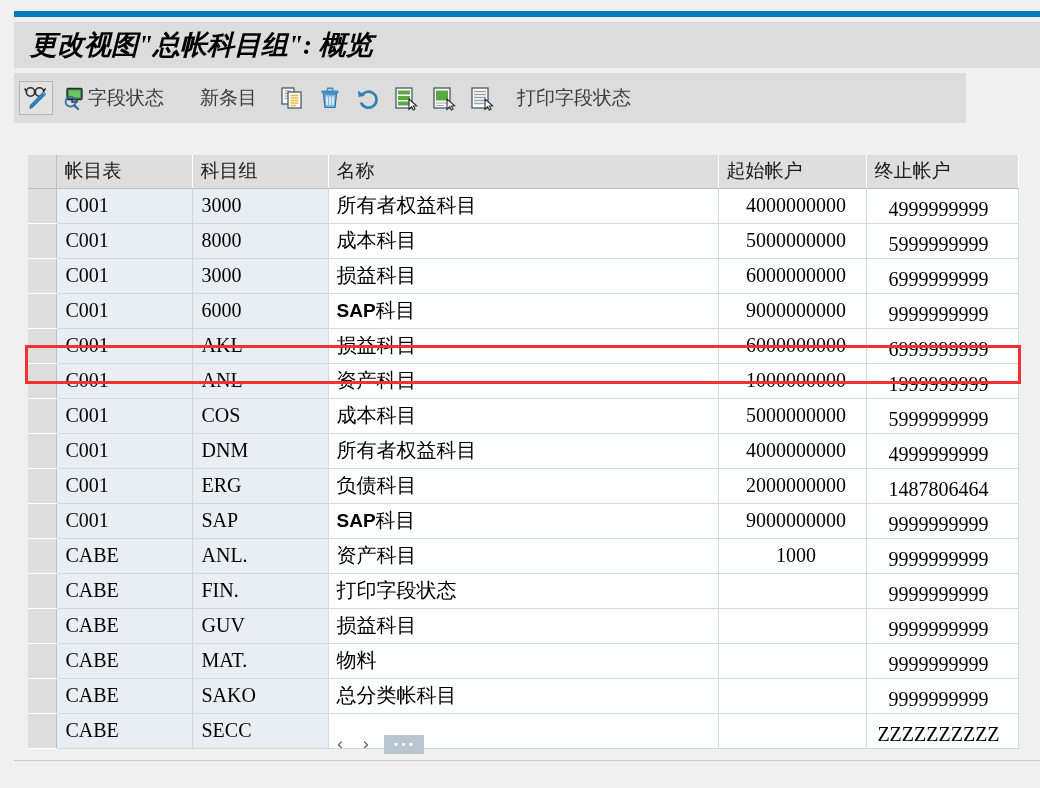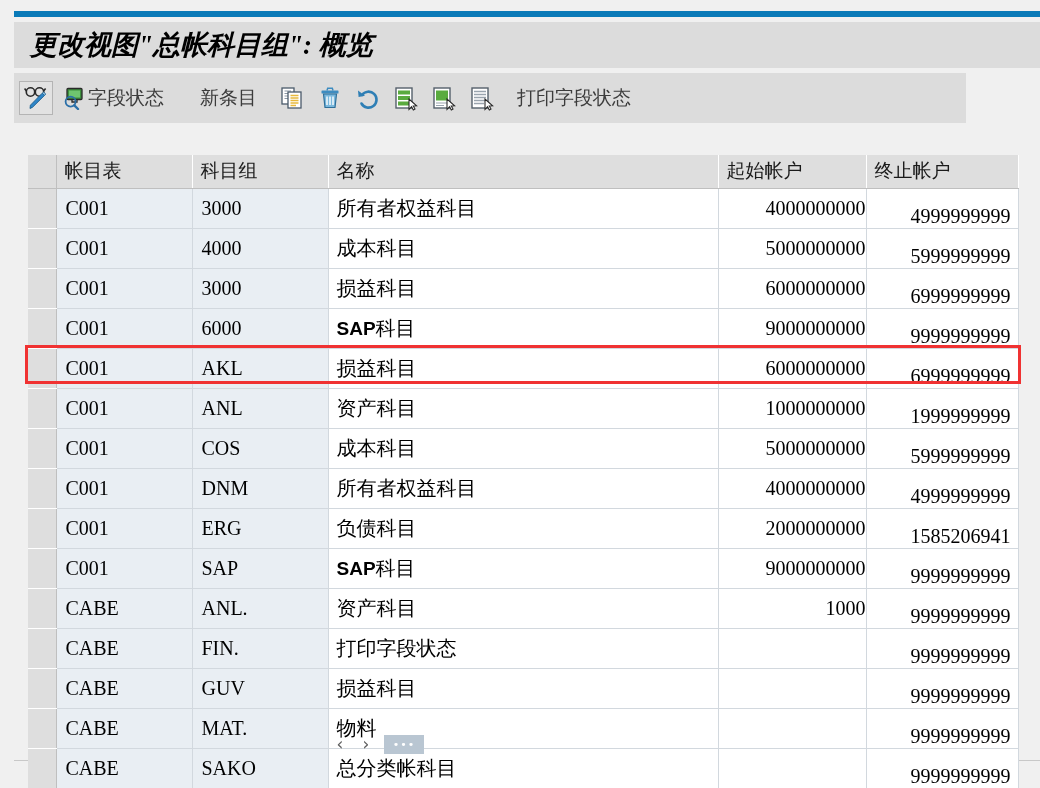--- a/index.html
+++ b/index.html
@@ -131,26 +131,26 @@
     background: #dedede;
     padding: 0;
     border-right: 1px solid #bfbfbf;
     border-bottom: 1px solid #ffffff;
   }
   tbody td.key {
     background: #e9eef3;
     padding-left: 9px;
   }
   tbody td.num {
-    text-align: right;
+    text-align: center;
     font-variant-numeric: tabular-nums;
   }
   tbody td.num.right {
-    text-align: right;
-    padding: 16px 7px 0 0;
+    text-align: center;
+    padding: 8px 7px 0 0;
   }
   tbody td .bold-sap { font-family: "Liberation Sans", sans-serif; font-weight: bold; font-size: 19px; }
 
   
   .row-highlight {
     position: absolute;
     left: 11px; top: 212px;
     width: 992px; height: 38px;
     border: 3px solid #f03232;
     pointer-events: none;
@@ -367,21 +367,21 @@
             <td class="sel"></td>
             <td class="key">C001</td>
             <td class="key">3000</td>
             <td class="">所有者权益科目</td>
             <td class="num">4000000000</td>
             <td class="num right">4999999999</td>
           </tr>
           <tr>
             <td class="sel"></td>
             <td class="key">C001</td>
-            <td class="key">4000</td>
+            <td class="key">8000</td>
             <td class="">成本科目</td>
             <td class="num">5000000000</td>
             <td class="num right">5999999999</td>
           </tr>
           <tr>
             <td class="sel"></td>
             <td class="key">C001</td>
             <td class="key">3000</td>
             <td class="">损益科目</td>
             <td class="num">6000000000</td>
@@ -426,21 +426,21 @@
             <td class="">所有者权益科目</td>
             <td class="num">4000000000</td>
             <td class="num right">4999999999</td>
           </tr>
           <tr>
             <td class="sel"></td>
             <td class="key">C001</td>
             <td class="key">ERG</td>
             <td class="">负债科目</td>
             <td class="num">2000000000</td>
-            <td class="num right">1585206941</td>
+            <td class="num right">1487806464</td>
           </tr>
           <tr>
             <td class="sel"></td>
             <td class="key">C001</td>
             <td class="key">SAP</td>
             <td class=""><span class="bold-sap">SAP</span>科目</td>
             <td class="num">9000000000</td>
             <td class="num right">9999999999</td>
           </tr>
           <tr>

